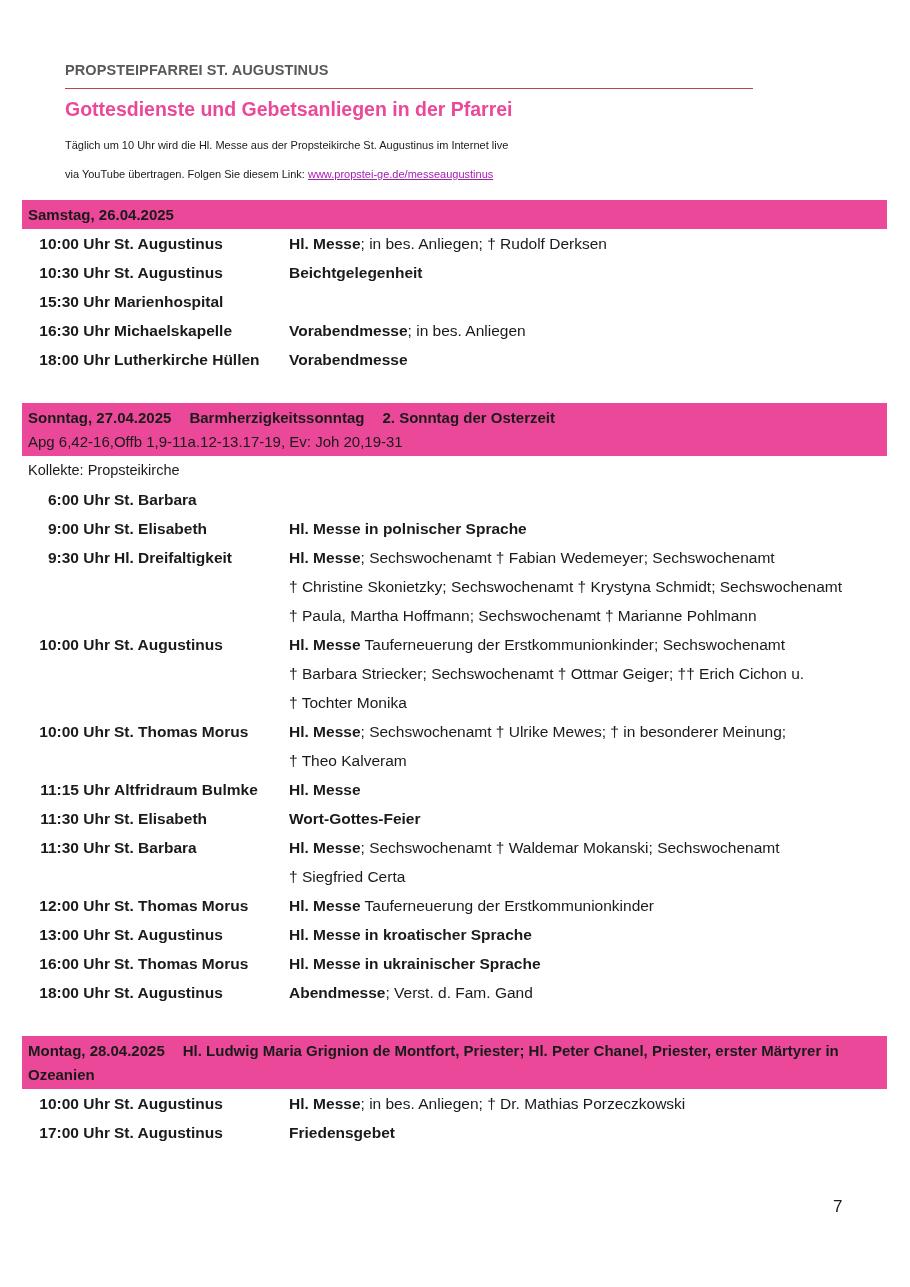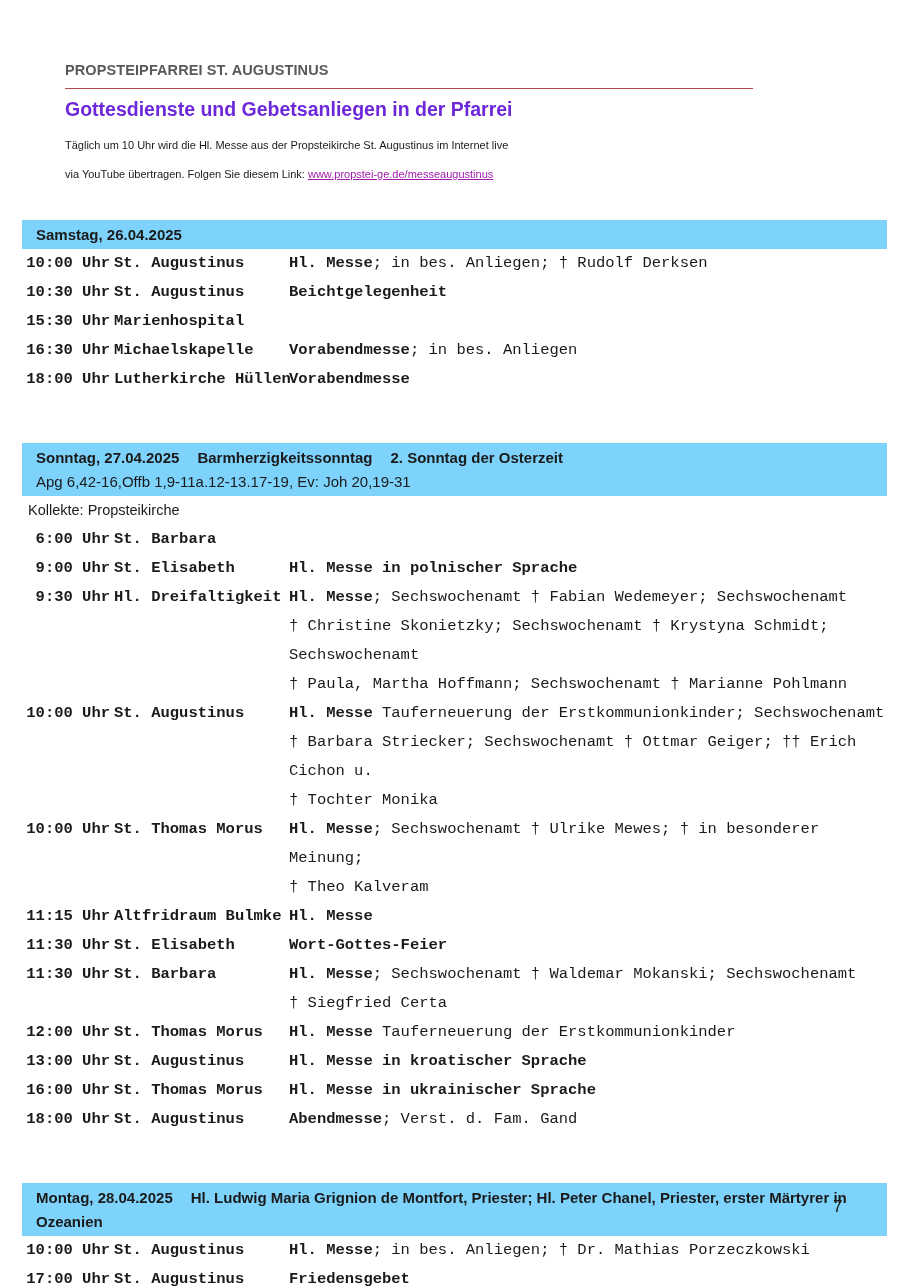--- a/index.html
+++ b/index.html
@@ -1,26 +1,26 @@
 <!DOCTYPE html>
 <html><head>
 <meta charset="utf-8">
 <style>
   html, body { margin: 0; padding: 0; background: #ffffff; }
   body { width: 910px; height: 1287px; position: relative; font-family: "Liberation Sans", sans-serif; color: #1a1a1a; }
   .header-kicker { position: absolute; left: 65px; top: 62px; width: 688px; font-size: 14.5px; font-weight: bold; color: #595959; letter-spacing: 0.1px; border-bottom: 1.5px solid #b34a4a; padding-bottom: 10px; }
-  .title { position: absolute; left: 65px; top: 98px; font-size: 19.5px; font-weight: bold; color: #6d28d9; }
+  .title { position: absolute; left: 65px; top: 98px; font-size: 19.5px; font-weight: bold; color: #ec4899; }
   .intro { position: absolute; left: 65px; top: 131px; width: 790px; font-size: 11px; line-height: 29px; color: #1a1a1a; }
   .intro a { color: #a21caf; text-decoration: underline; }
   .schedule { position: absolute; left: 22px; top: 200px; width: 865px; }
-  .day-header { background: #7dd3fc; padding: 3px 6px 2px 14px; font-size: 15px; line-height: 24px; font-weight: bold; margin-top: 20px; }
+  .day-header { background: #ec4899; padding: 3px 6px 2px 6px; font-size: 15px; line-height: 24px; font-weight: bold; }
   .day-header .sub { font-weight: normal; }
   .day-header .gap { display: inline-block; width: 18px; }
   .note { font-size: 14.5px; line-height: 29px; padding-left: 6px; }
-  .row { display: flex; font-size: 15.5px; line-height: 29px; font-family: Liberation Mono, monospace; }
+  .row { display: flex; font-size: 15.5px; line-height: 29px; }
   .row .time { width: 88px; font-weight: bold; text-align: right; flex-shrink: 0; }
   .row .place { width: 175px; font-weight: bold; padding-left: 4px; flex-shrink: 0; white-space: nowrap; }
   .row .desc { flex: 1; }
   .row .desc b { font-weight: bold; }
   .spacer { height: 29px; }
   .page-number { position: absolute; left: 833px; top: 1197px; font-size: 17px; color: #1a1a1a; }
 </style>
 </head>
 <body>
 

